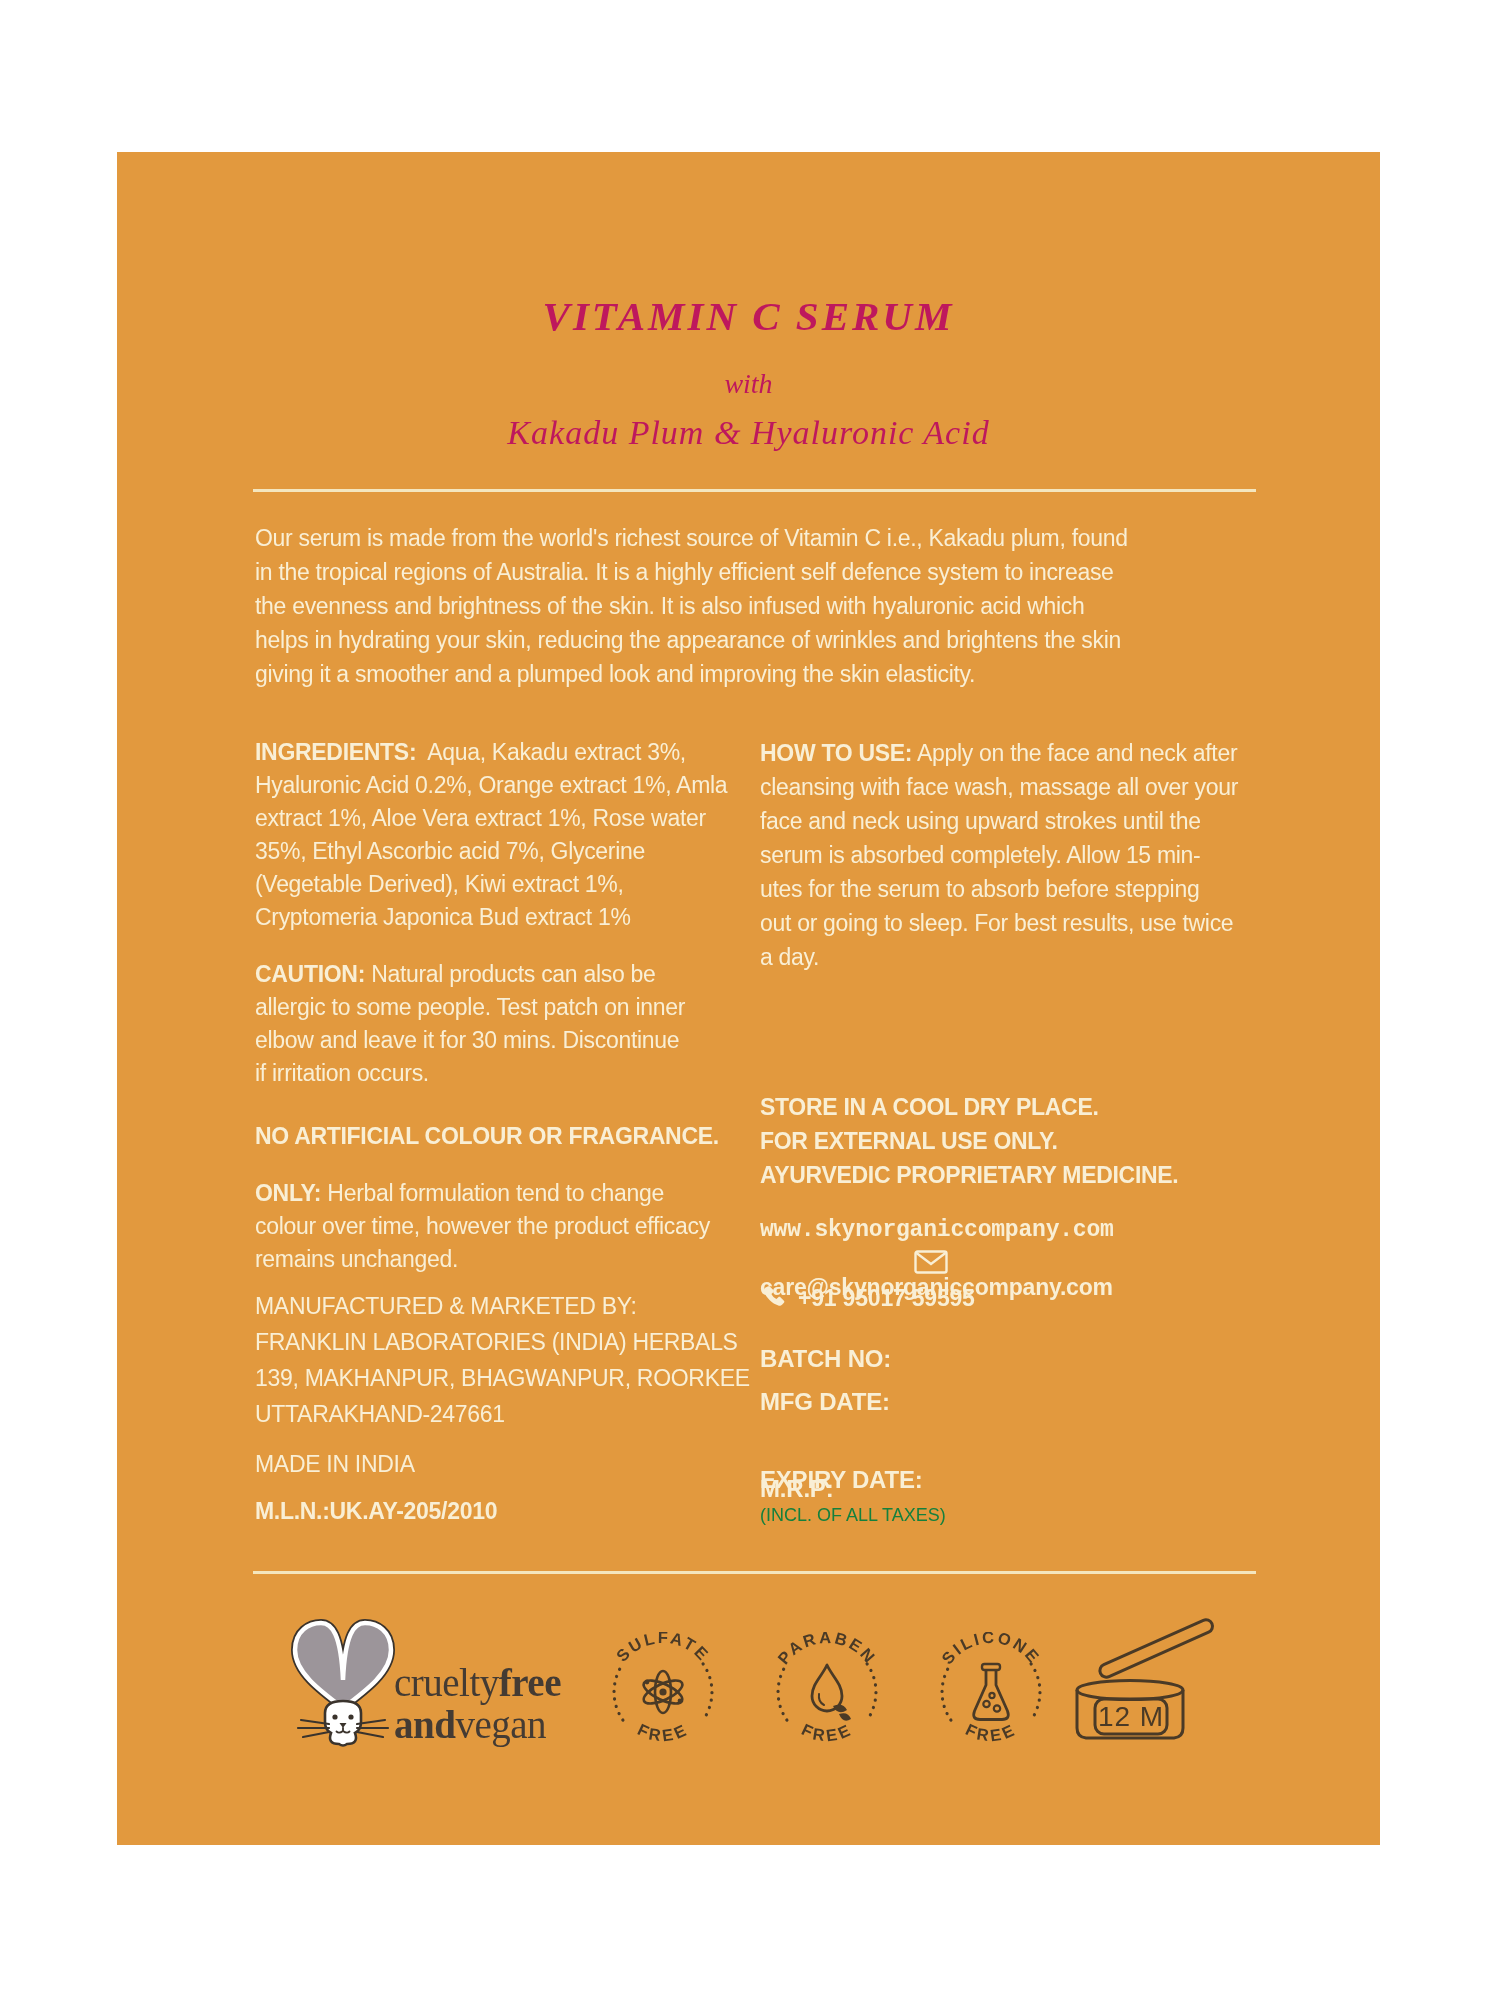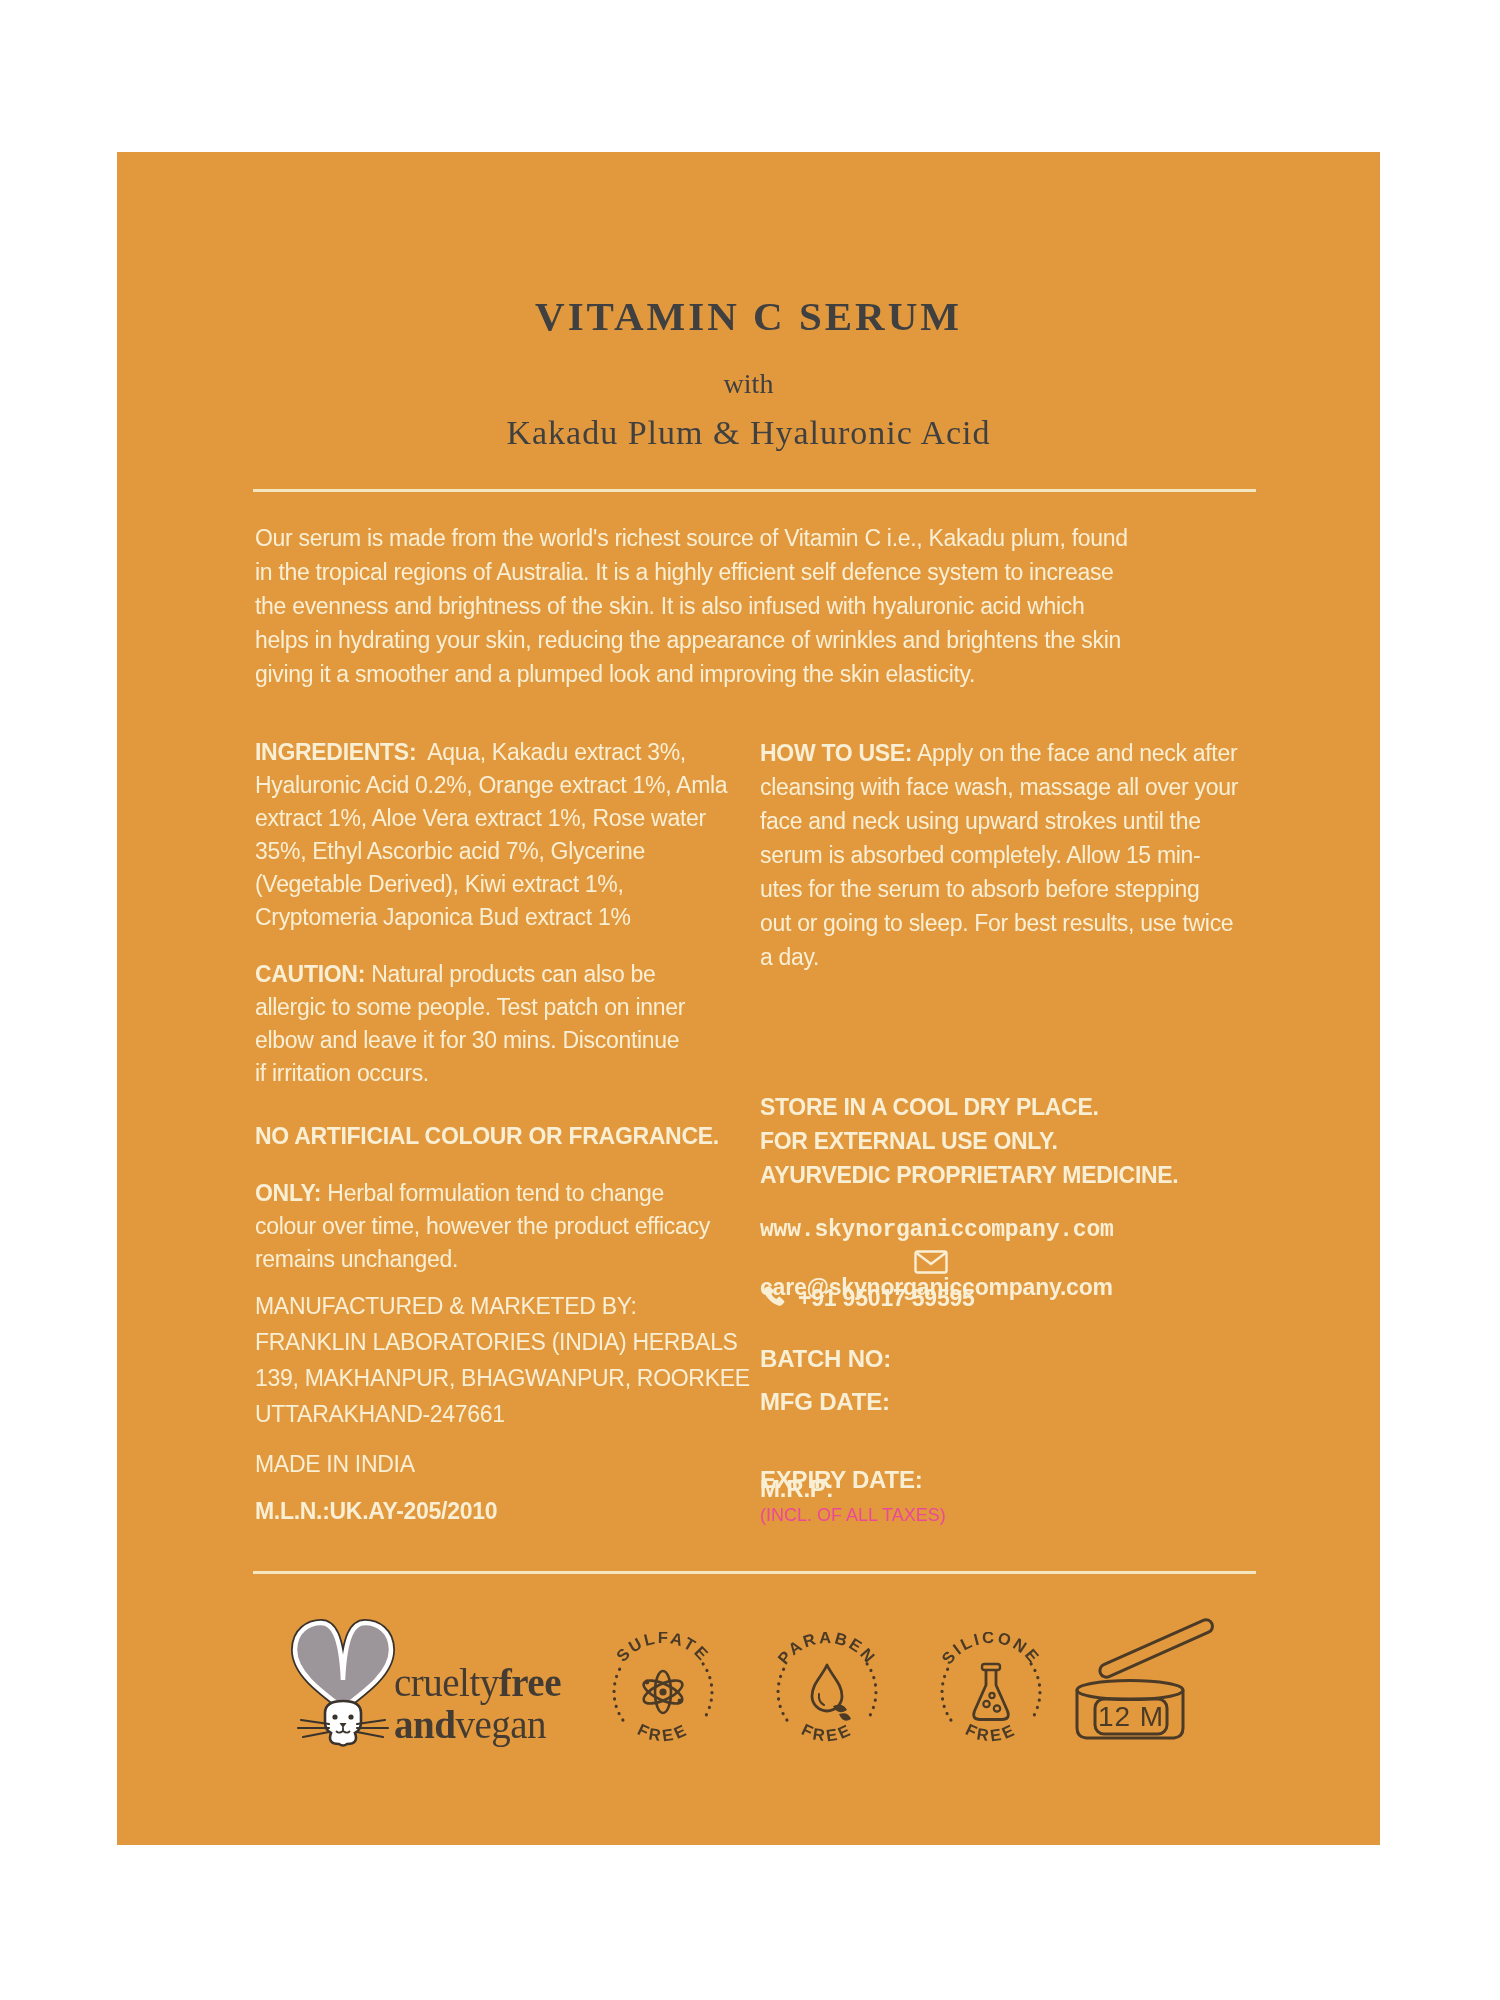--- a/index.html
+++ b/index.html
@@ -1,37 +1,37 @@
 <!DOCTYPE html>
 <html><head>
 <meta charset="utf-8">
 <style>
   html,body{margin:0;padding:0;background:#ffffff;}
   .page{position:relative;width:1500px;height:2000px;background:#ffffff;overflow:hidden;
         font-family:"Liberation Sans",sans-serif;}
   .card{position:absolute;left:117px;top:152px;width:1263px;height:1693px;background:#E2993E;}
-  .cream{color:#404040;}
+  .cream{color:#be185d;font-style:italic;}
   .abs{position:absolute;}
   .serif{font-family:"Liberation Serif",serif;}
   .center{text-align:center;width:1263px;left:117px;}
   .title{font-size:41px;font-weight:700;letter-spacing:3px;}
   .with{font-size:28px;}
   .subtitle{font-size:34px;letter-spacing:1px;}
   .rule{position:absolute;height:3px;background:#F4E6BE;}
   .body-block{position:absolute;color:#F9EFD5;font-size:23px;letter-spacing:-0.3px;line-height:33px;}
   .body-block div{white-space:nowrap;}
   .lh34{line-height:34px;}
   .lh36{line-height:36px;}
   b{font-weight:700;}
   .boldline{font-weight:700;}
   .contact-row{position:absolute;display:flex;align-items:center;color:#F9EFD5;
                font-size:23px;font-weight:700;letter-spacing:-0.2px;white-space:nowrap;}
   .contact-row .cicon{margin-right:10px;display:inline-flex;}
   .field{position:absolute;color:#F9EFD5;font-size:24px;font-weight:700;white-space:nowrap;letter-spacing:-0.2px;}
-  .small-note{position:absolute;color:#ec4899;font-size:18px;font-weight:400;white-space:nowrap;}
+  .small-note{position:absolute;color:#15803d;font-size:18px;font-weight:400;white-space:nowrap;}
   .cf-text{position:absolute;left:394px;top:1662px;font-family:"Liberation Serif",serif;
            font-size:39px;line-height:42px;color:#443B33;letter-spacing:-0.5px;white-space:nowrap;}
   .badge-svg{position:absolute;}
 </style>
 </head>
 <body>
 
 <div class="page">
 
   <div class="card"></div>

